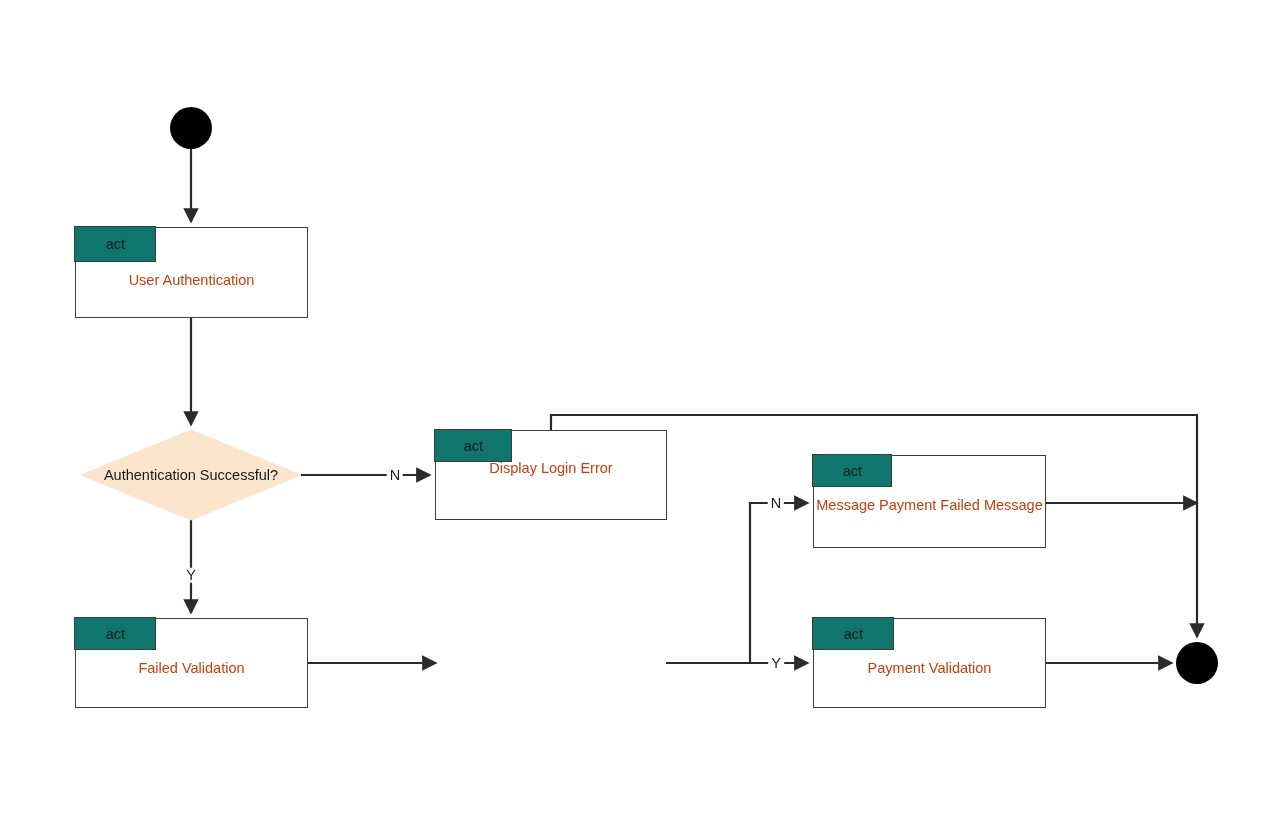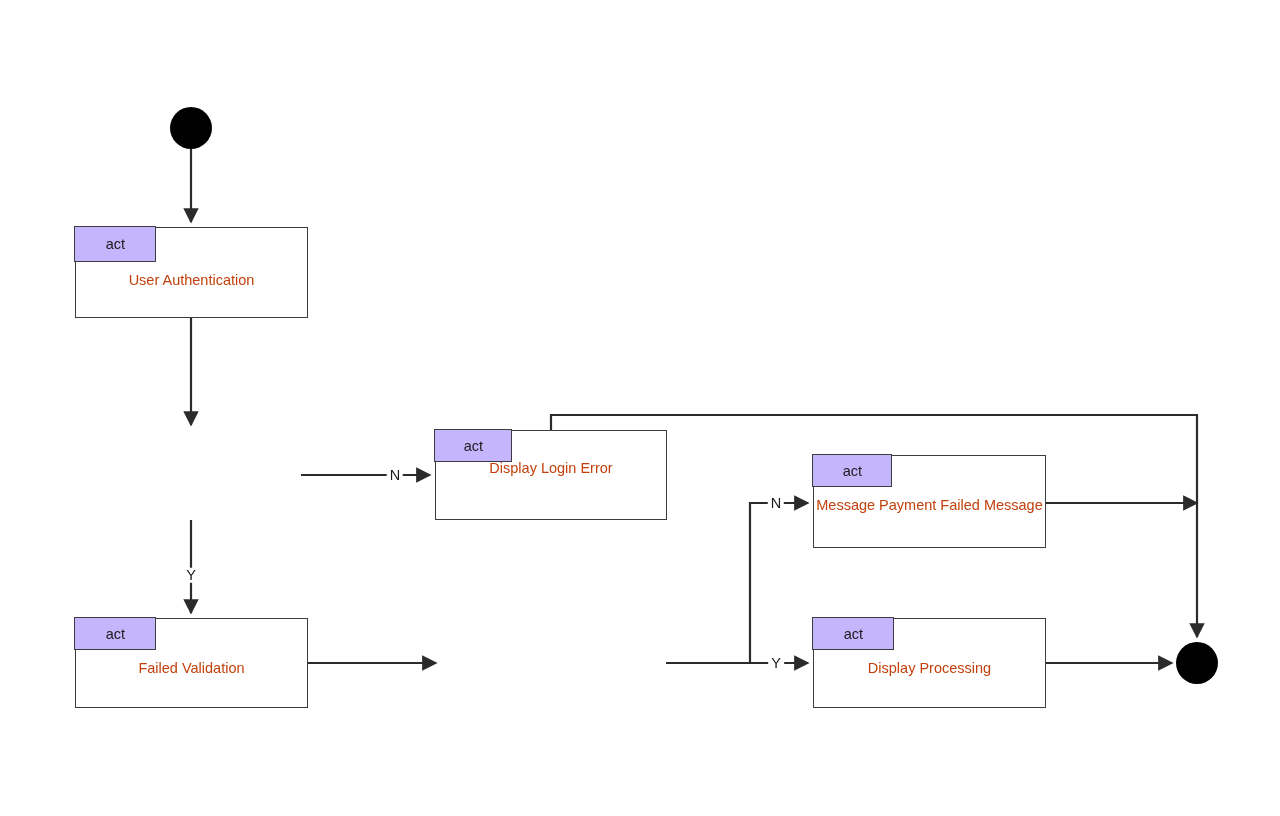--- a/index.html
+++ b/index.html
@@ -33,21 +33,21 @@
   
   .act-box {
     background: #ffffff;
     border: 1.6px solid #3d3d3d;
   }
   .act-tab {
     position: absolute;
     left: -1.6px;
     top: -1.6px;
     box-sizing: border-box;
-    background: #c4b5fd;
+    background: #0f766e;
     border: 1.6px solid #3d3d3d;
     display: flex;
     align-items: center;
     justify-content: center;
     font-size: 14.5px;
     color: #1a1a1a;
   }
   .act-label {
     position: absolute;
     left: 0;
@@ -121,40 +121,46 @@
       </g>
   </svg>
 
   <div class="terminal" id="node-start" style="left: 170px; top: 107px; width: 42px; height: 42px; background: rgb(0, 0, 0);"></div>
 
   <div class="node act-box" id="node-user_authentication" style="left: 75px; top: 227px; width: 233px; height: 91px; border-color: rgb(61, 61, 61); background: rgb(255, 255, 255);">
     <div class="act-tab" style="width: 82px; height: 36px; border-color: rgb(61, 61, 61);">act</div>
     <div class="act-label" style="top: 44px;">User Authentication</div>
   </div>
 
+  <div class="decision" id="node-auth_decision" style="left: 81px; top: 430px; width: 220px; height: 90px;">
+    <svg width="220" height="90" viewBox="0 0 220 90">
+      <polygon points="110,0 220,45 110,90 0,45" fill="#fbe5cd" stroke="#fbe5cd" stroke-width="1"></polygon>
+    </svg>
+    <div class="decision-label">Authentication Successful?</div>
+  </div>
 
   <div class="node act-box" id="node-display_login_error" style="left: 435px; top: 430px; width: 232px; height: 90px; border-color: rgb(61, 61, 61); background: rgb(255, 255, 255);">
     <div class="act-tab" style="width: 78px; height: 33px; border-color: rgb(61, 61, 61);">act</div>
     <div class="act-label" style="top: 29px;">Display Login Error</div>
   </div>
 
   <div class="node act-box" id="node-order_validation" style="left: 75px; top: 618px; width: 233px; height: 90px; border-color: rgb(61, 61, 61); background: rgb(255, 255, 255);">
     <div class="act-tab" style="width: 82px; height: 33px; border-color: rgb(61, 61, 61);">act</div>
     <div class="act-label" style="top: 41px;">Failed Validation</div>
   </div>
 
 
   <div class="node act-box" id="node-display_payment_failed" style="left: 813px; top: 455px; width: 233px; height: 93px; border-color: rgb(61, 61, 61); background: rgb(255, 255, 255);">
     <div class="act-tab" style="width: 80px; height: 33px; border-color: rgb(61, 61, 61);">act</div>
     <div class="act-label" style="top: 41px;">Message Payment Failed Message</div>
   </div>
 
   <div class="node act-box" id="node-payment_processing" style="left: 813px; top: 618px; width: 233px; height: 90px; border-color: rgb(61, 61, 61); background: rgb(255, 255, 255);">
     <div class="act-tab" style="width: 82px; height: 33px; border-color: rgb(61, 61, 61);">act</div>
-    <div class="act-label" style="top: 41px;">Display Processing</div>
+    <div class="act-label" style="top: 41px;">Payment Validation</div>
   </div>
 
   <div class="terminal" id="node-end" style="left: 1176px; top: 642px; width: 42px; height: 42px; background: rgb(0, 0, 0);"></div>
 
   <div id="guard-layer">
       <div class="edge-label" style="left: 395px; top: 475px; transform: translate(-50%, -50%); color: rgb(26, 26, 26);">N</div>
       <div class="edge-label" style="left: 191px; top: 575px; transform: translate(-50%, -50%); color: rgb(26, 26, 26);">Y</div>
       <div class="edge-label" style="left: 776px; top: 503px; transform: translate(-50%, -50%); color: rgb(26, 26, 26);">N</div>
       <div class="edge-label" style="left: 776px; top: 663px; transform: translate(-50%, -50%); color: rgb(26, 26, 26);">Y</div>
     </div>

